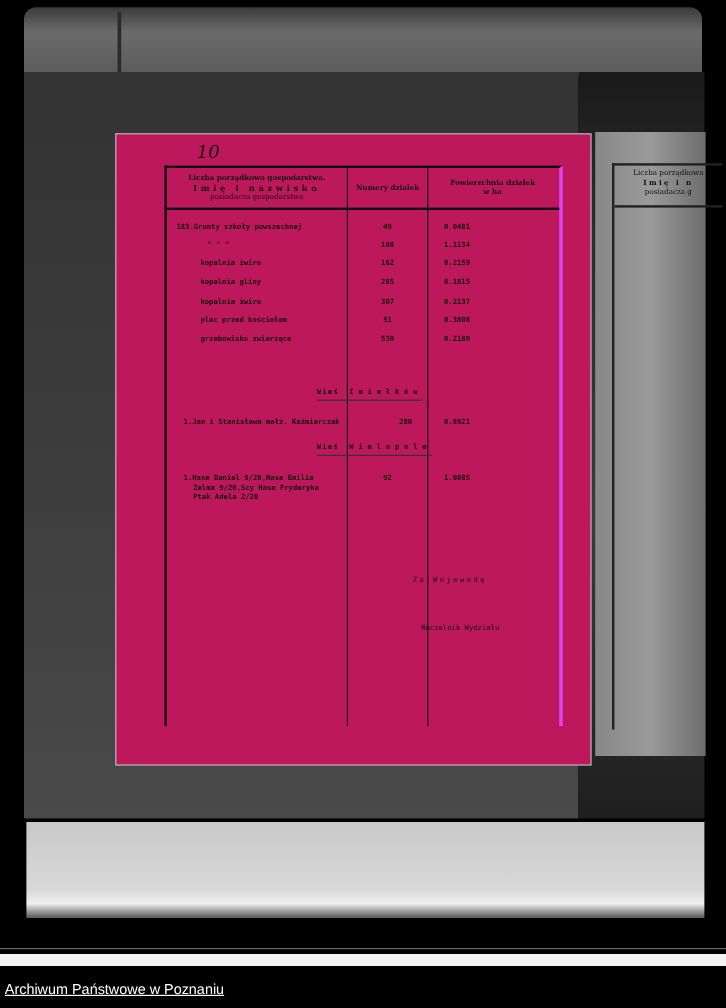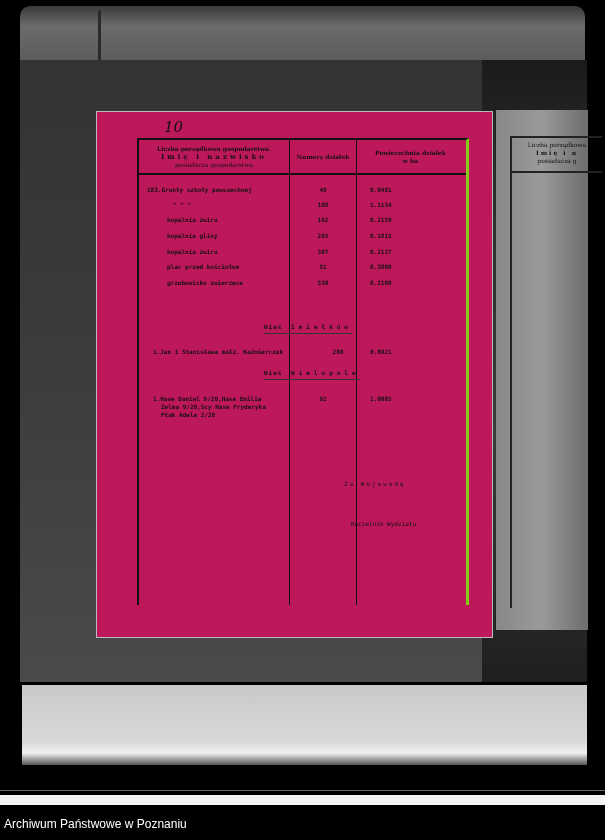--- a/index.html
+++ b/index.html
@@ -45,21 +45,21 @@
       position: absolute; left: 97px; top: 112px; width: 395px; height: 525px;
       background: #be185d;
       box-shadow: 0 0 0 1px #bbb;
     }
     .page-num {
       position: absolute; left: 67px; top: 6px; font-family: "DejaVu Serif", serif; font-style: italic;
       font-size: 15px; color: #111;
     }
     .table {
       position: absolute; left: 40px; top: 26px; width: 327px; height: 465px;
-      border-left: 2px solid #111; border-right: 3px solid #84cc16; border-top: 2px solid #111;
+      border-left: 2px solid #111; border-right: 3px solid #d946ef; border-top: 2px solid #111;
     }
     .col-line { position: absolute; top: 0; bottom: 0; width: 1px; background: #111; }
     .col-line.c1 { left: 150px; }
     .col-line.c2 { left: 217px; }
     .thead {
       position: absolute; left: 0; top: 0; right: 0; height: 33px; border-bottom: 2px solid #111;
       font-family: "DejaVu Serif", serif; color: #111;
     }
     .th { position: absolute; top: 0; height: 33px; display: flex; flex-direction: column; justify-content: center; align-items: center; text-align: center; font-size: 6px; line-height: 8px; }
     .th.h1 { left: 0; width: 150px; }
@@ -75,21 +75,21 @@
       position: absolute; font-size: 6px; color: #111; white-space: nowrap; font-weight: bold;
       letter-spacing: 1px; border-bottom: 1px solid #333; padding-bottom: 3px;
     }
     .sign { position: absolute; font-size: 6px; color: #111; white-space: nowrap; }
 
     .footer {
       position: absolute; left: 0; top: 805px; width: 605px; height: 35px; background: #000;
     }
     .footer-text {
       position: absolute; left: 4px; top: 12px; color: #fff;
-      font-family: "Liberation Sans", sans-serif; font-size: 12px;
+      font-family: "Liberation Sans", sans-serif; font-size: 12px; text-decoration: underline;
     }
   </style>
 </head>
 <body>
 
 <div class="scan">
   <div class="top-band">
     <div class="seam"></div>
   </div>
   <div class="mid-board"></div>

